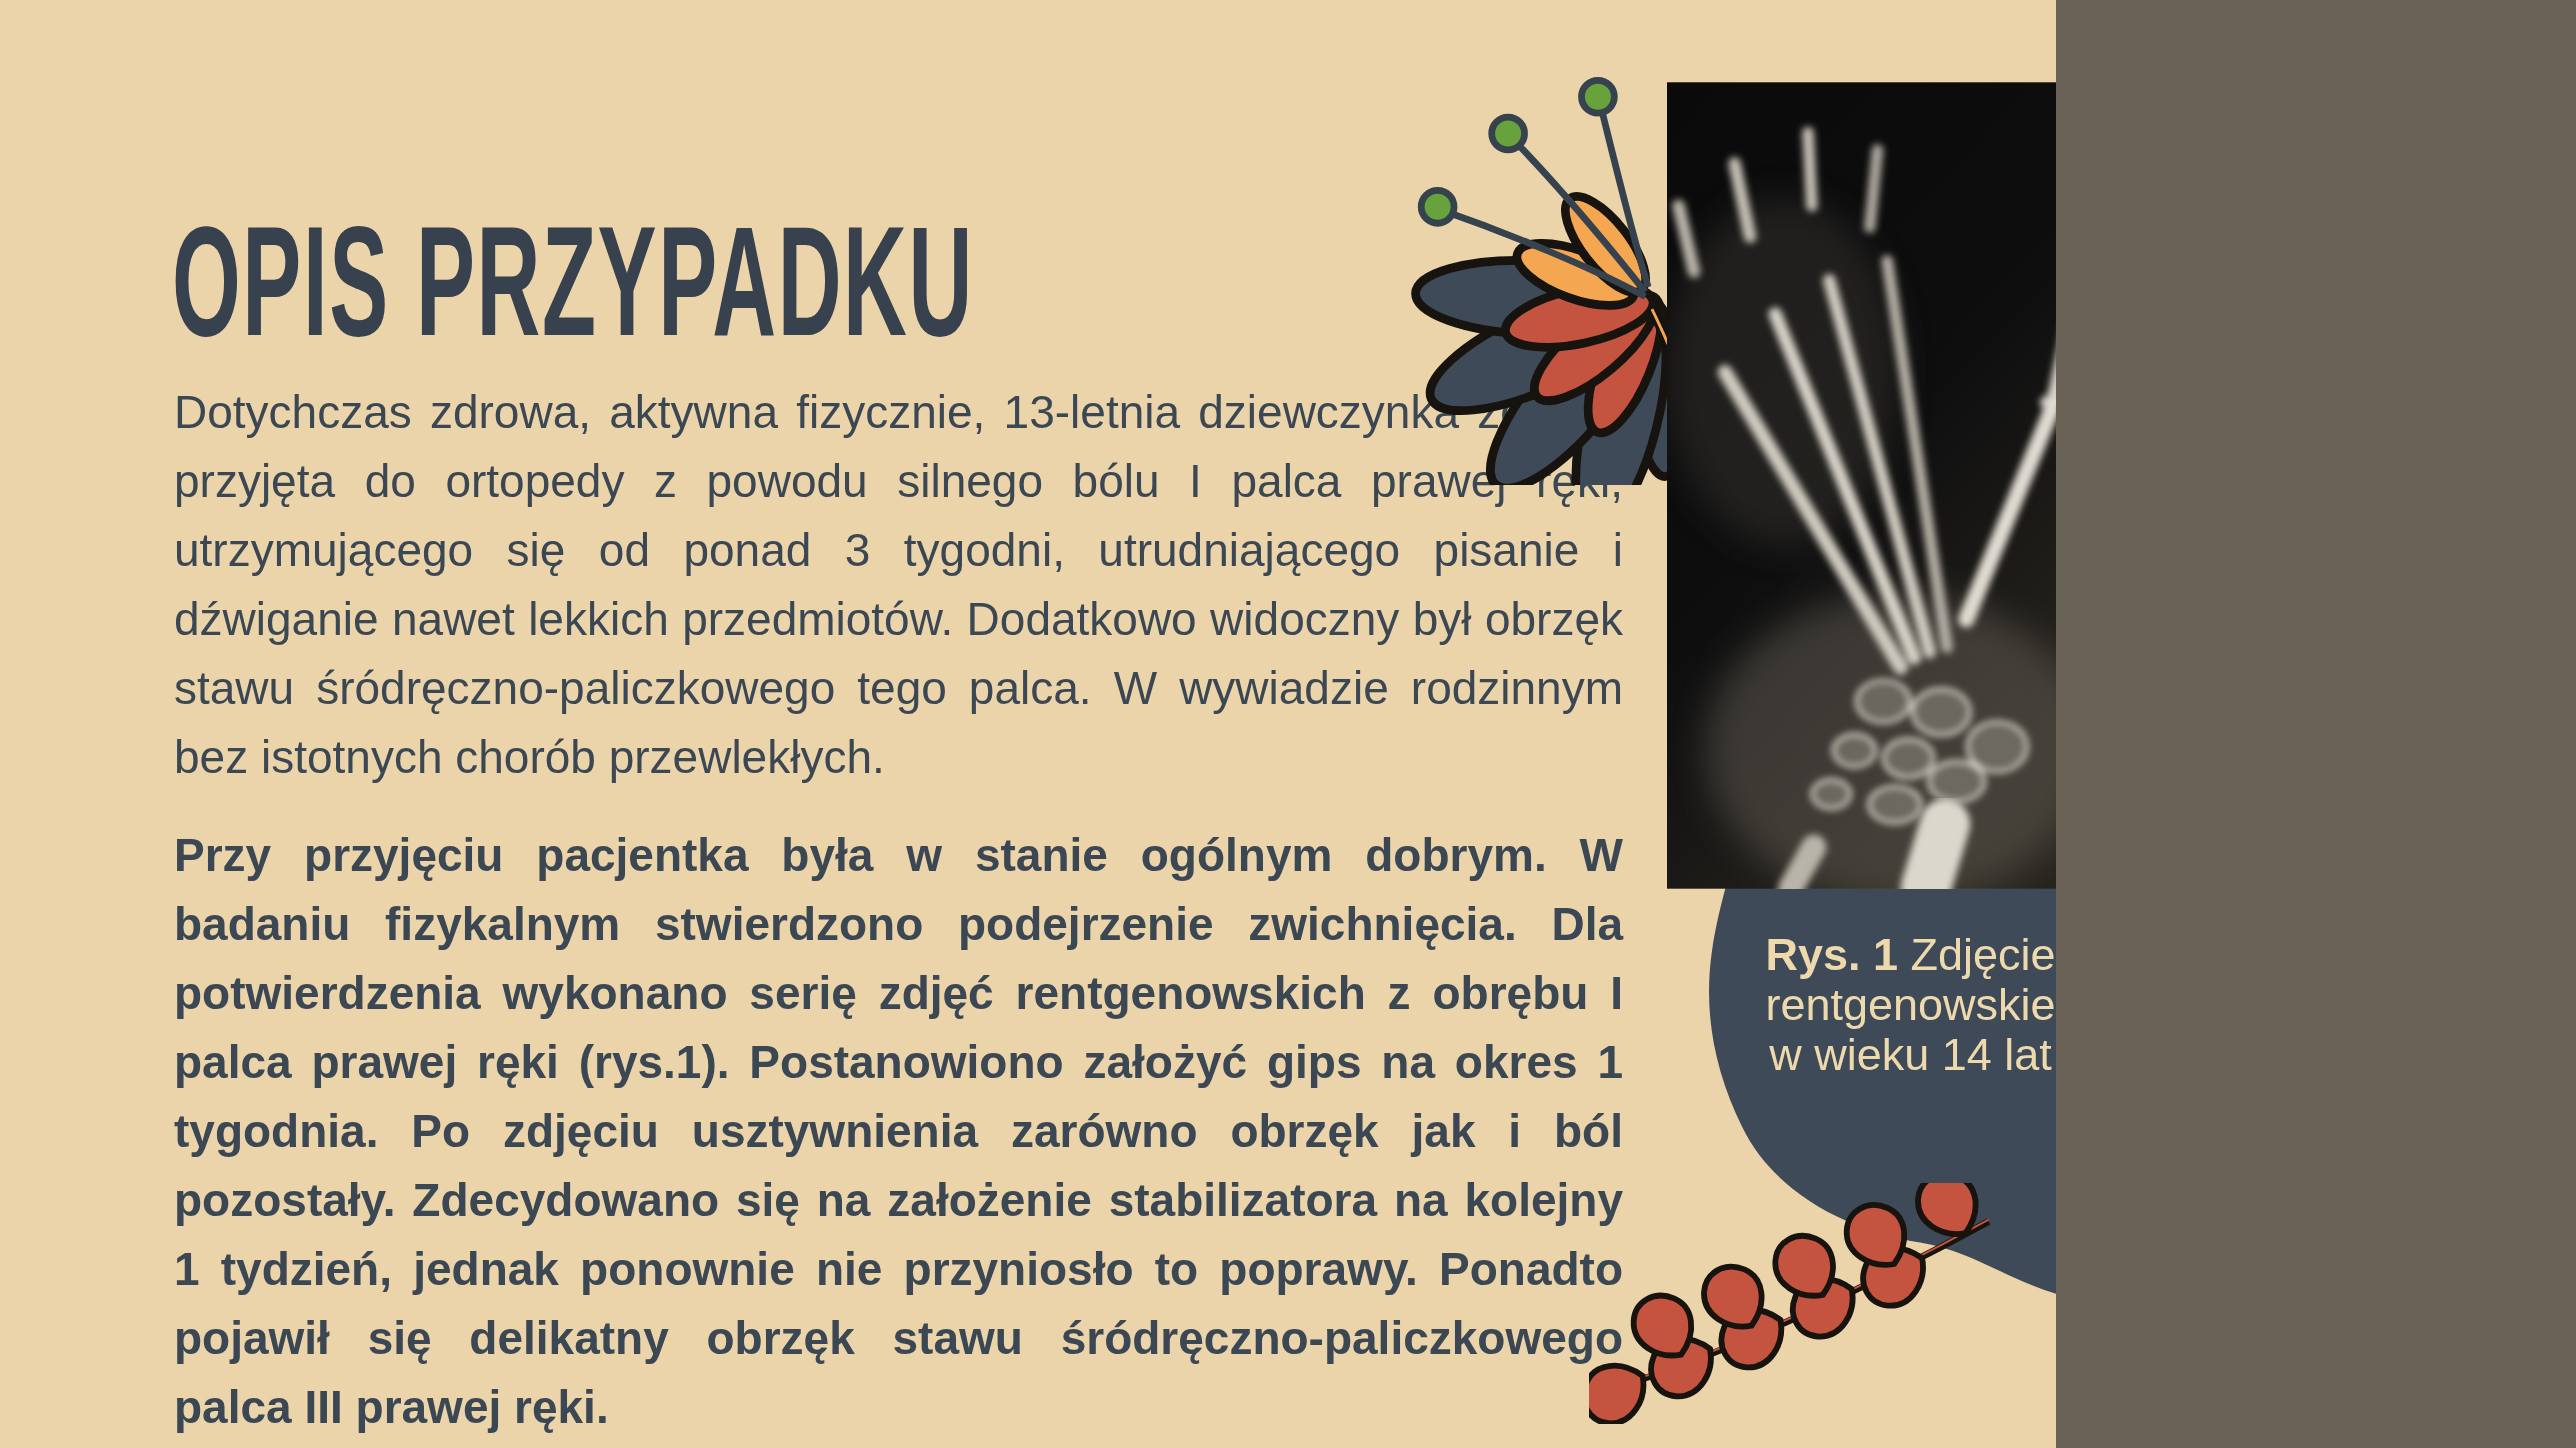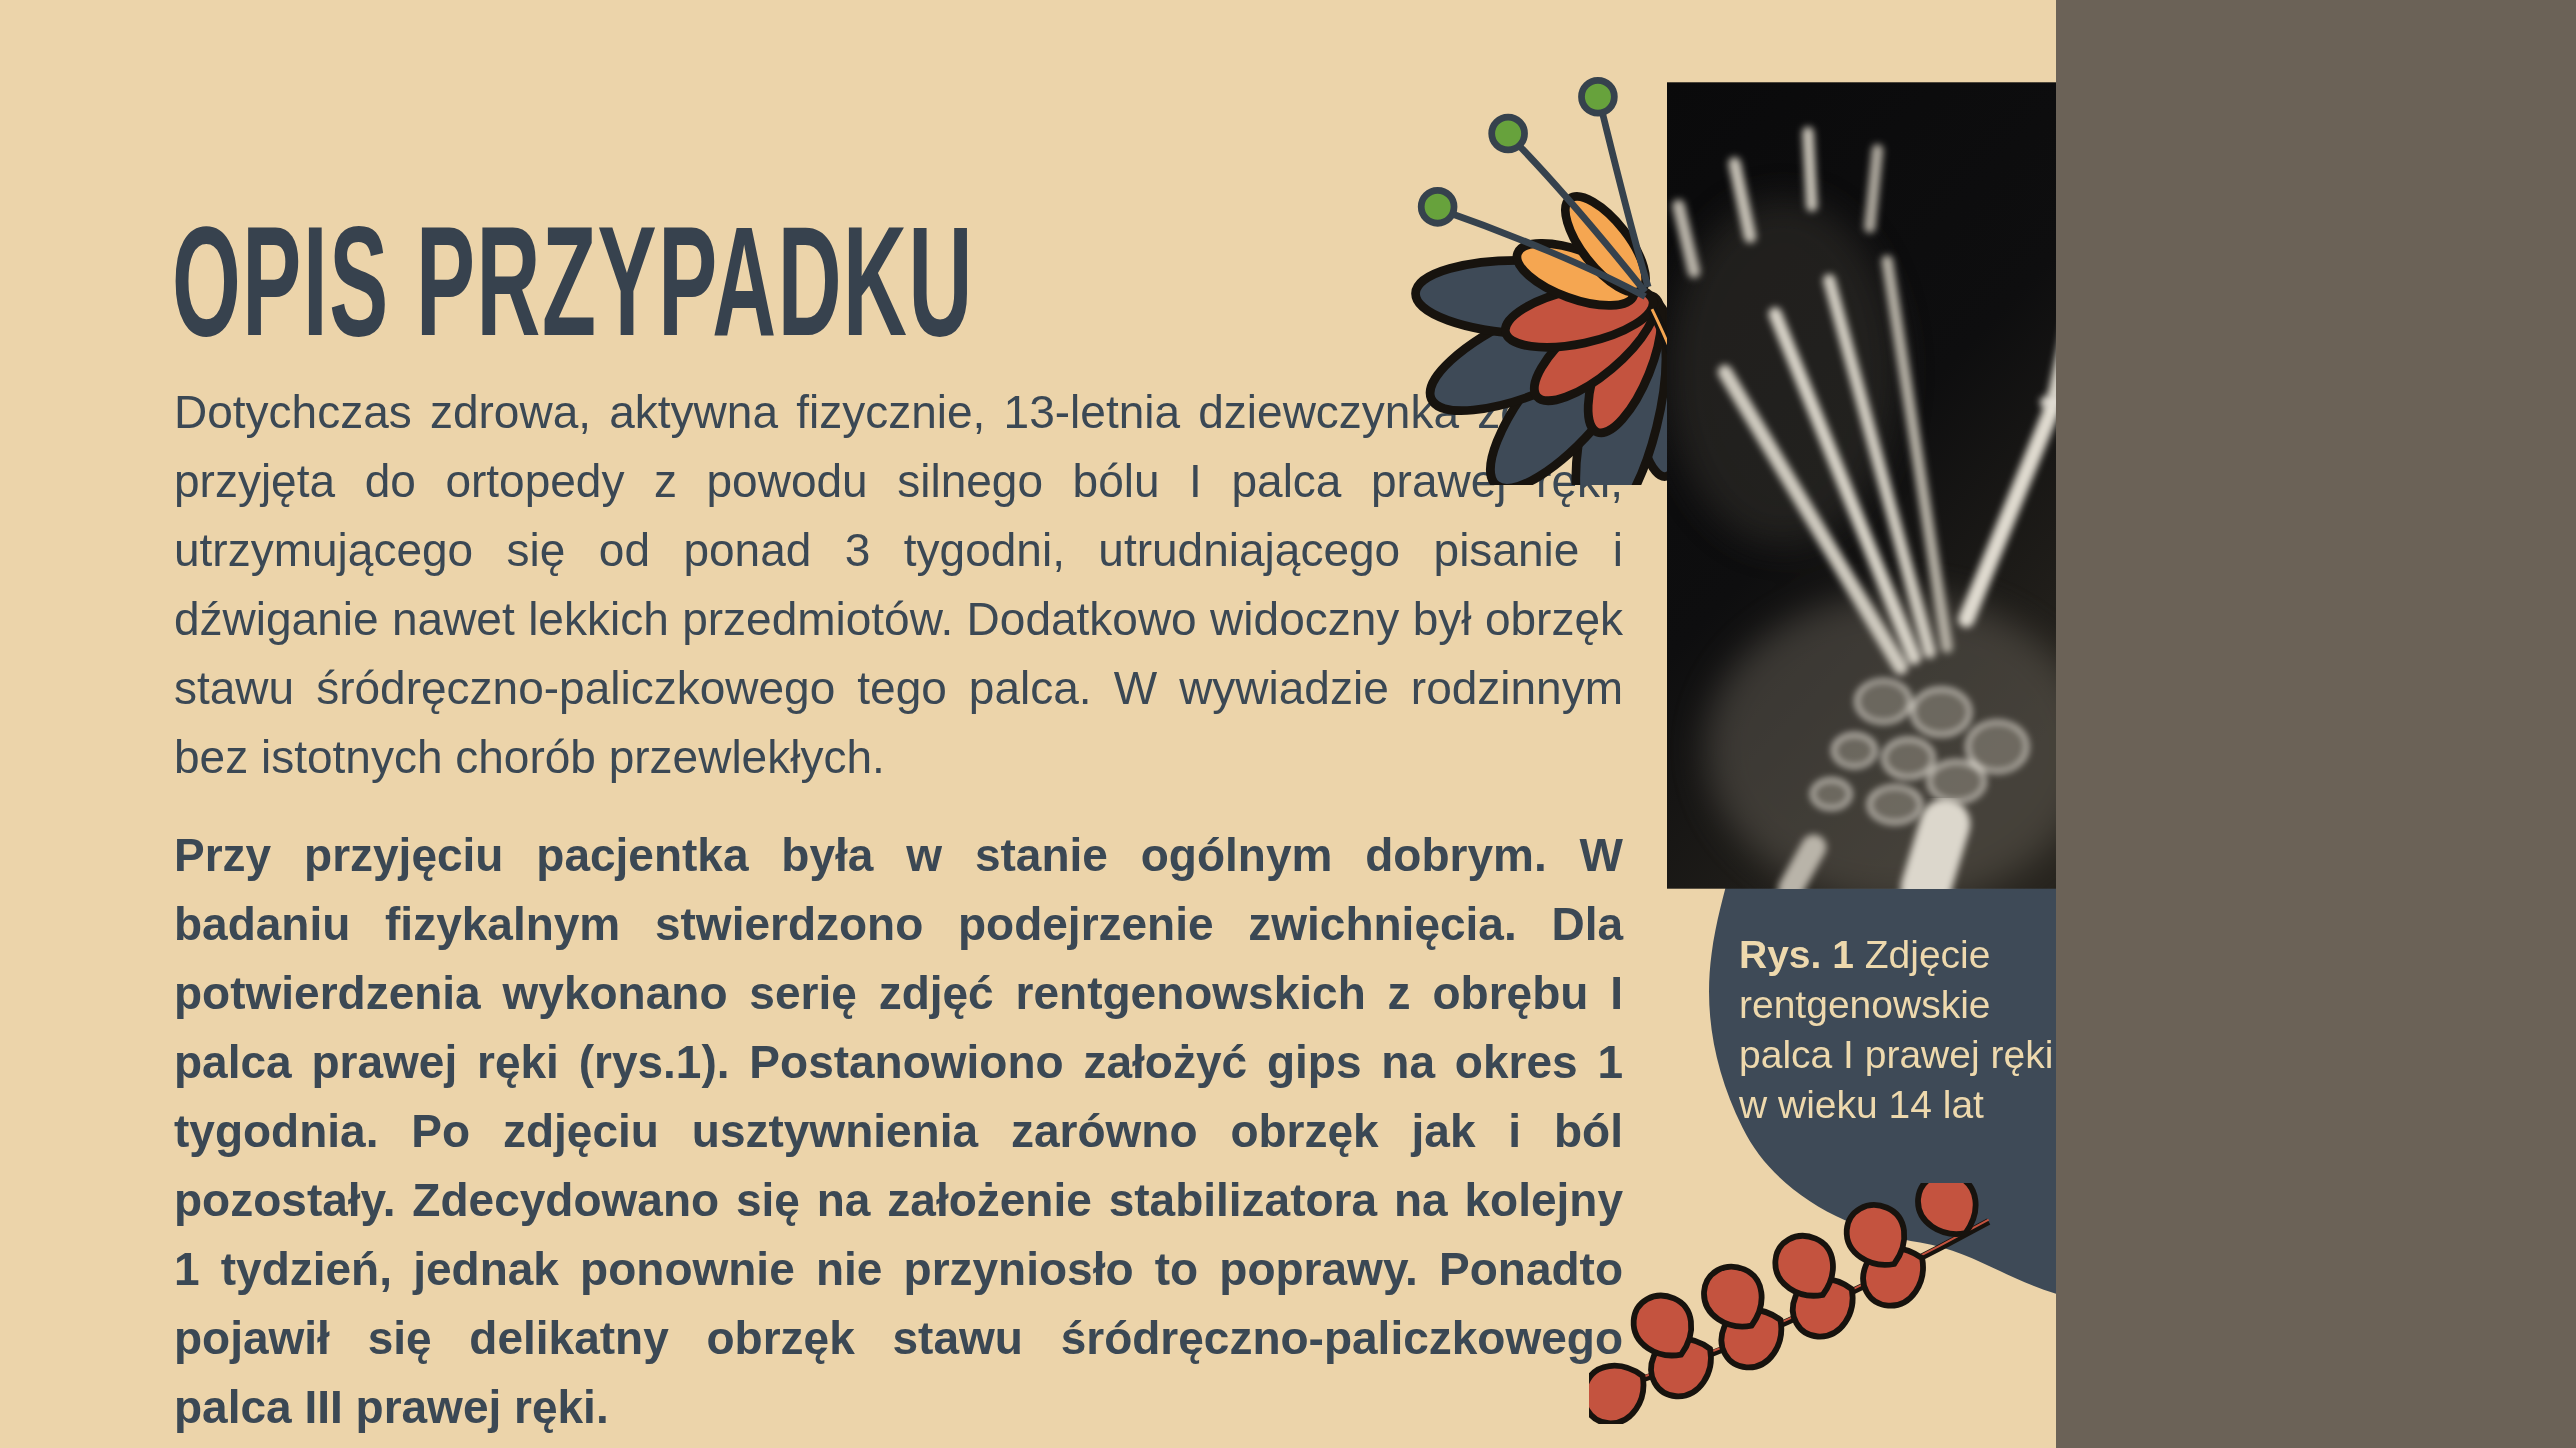--- a/index.html
+++ b/index.html
@@ -18,21 +18,21 @@
     position:absolute;left:174px;width:1449px;
     font-size:46px;line-height:69px;text-align:justify;
     color:var(--body-text,#3b4854);
   }
   .p1{top:332px;}
   .p2{top:775px;font-weight:bold;}
   .abs{position:absolute;}
   .z1{z-index:1}.z2{z-index:2}.z3{z-index:3}.z4{z-index:4}
   .caption{
     position:absolute;left:1739px;top:930px;width:343px;z-index:5;
-    text-align:left;font-size:39px;line-height:50px;
+    text-align:center;font-size:45px;line-height:50px;
     color:var(--caption-text,#eed9ad);
   }
   .caption b{font-weight:bold;}
   svg{display:block;}
 </style>
 </head>
 <body>
 
 <div class="slide">
 
@@ -211,21 +211,20 @@
     </g>
     <g filter="url(#blur1)" stroke="#efeae0" stroke-width="3" fill="#9a958a" fill-opacity="0.6">
       <ellipse cx="146" cy="748" rx="26" ry="18"></ellipse>
       <ellipse cx="96" cy="780" rx="24" ry="17"></ellipse>
     </g>
   </svg>
 
   <div class="caption">
     <div><b>Rys. 1</b><span> Zdjęcie</span></div>
     <div>rentgenowskie</div>
-    <div>palca I prawej ręki</div>
     <div>w wieku 14 lat</div>
   </div>
 
   <svg class="abs z4" style="left:1589px;top:1183px;" width="406" height="241" viewBox="0 0 420 250" aria-hidden="true">
     <defs>
       <path id="leaf" d="M0 0 C 20 -16 50 -14 60 8 C 68 26 56 46 34 48 C 12 50 -4 28 0 0 Z"></path>
     </defs>
     <path d="M6 218 C 120 188 290 108 414 40" fill="none" style="stroke:var(--outline)" stroke-width="7"></path>
     <path d="M6 216 C 120 186 290 106 414 38" fill="none" style="stroke:var(--accent-red)" stroke-width="2"></path>
     <g style="fill:var(--accent-red);stroke:var(--outline)" stroke-width="6">

